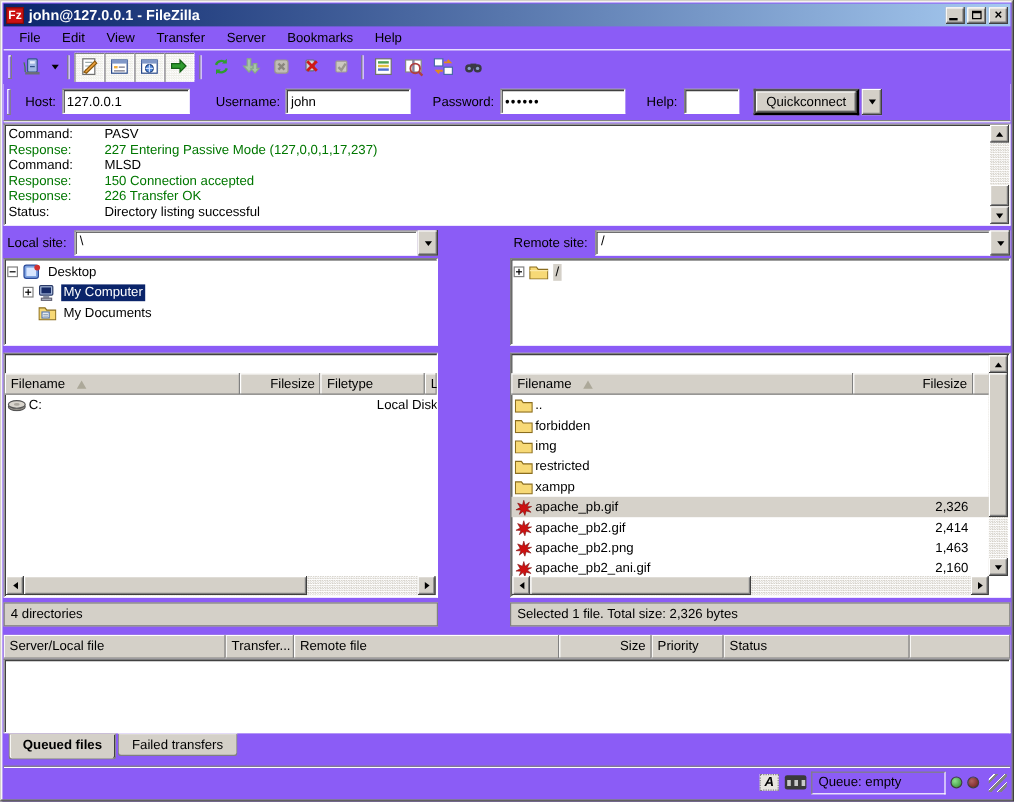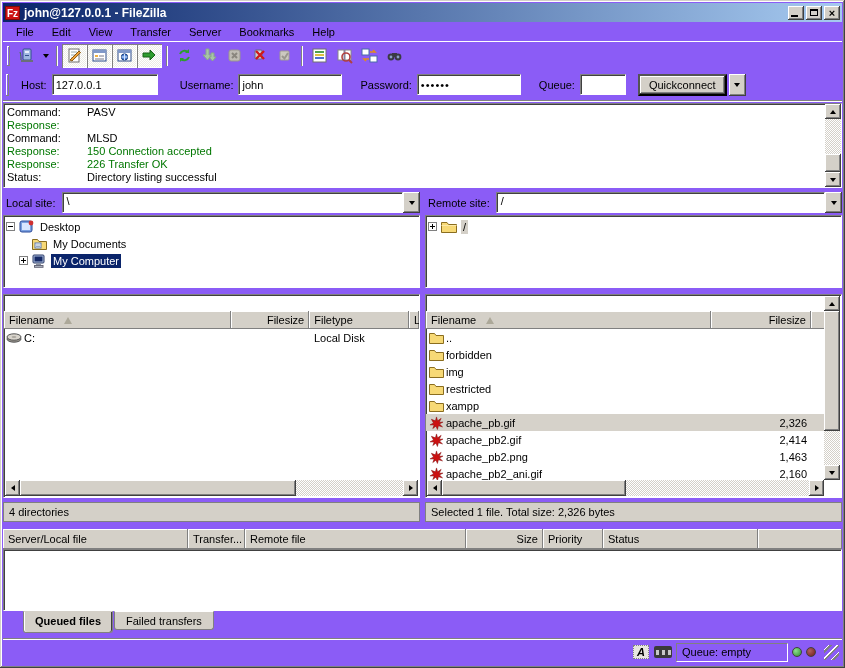--- a/index.html
+++ b/index.html
@@ -48,21 +48,21 @@
   .sb-btn{width:16px;height:15px;flex:none;display:flex;align-items:center;justify-content:center;background:#d4d0c8;box-shadow:inset -1px -1px #404040,inset 1px 1px #fff,inset -2px -2px #808080;}
   .hscroll .sb-btn{width:15px;height:16px;}
   .sb-track{flex:1;position:relative;}
   .sb-thumb{position:absolute;background:#d4d0c8;box-shadow:inset -1px -1px #404040,inset 1px 1px #fff,inset -2px -2px #808080;}
   .t-up{width:0;height:0;border-left:3px solid transparent;border-right:3px solid transparent;border-bottom:4px solid #000;}
   .t-dn{width:0;height:0;border-left:3px solid transparent;border-right:3px solid transparent;border-top:4px solid #000;}
   .t-lf{width:0;height:0;border-top:3px solid transparent;border-bottom:3px solid transparent;border-right:4px solid #000;}
   .t-rt{width:0;height:0;border-top:3px solid transparent;border-bottom:3px solid transparent;border-left:4px solid #000;}
   
   .pane{position:absolute;top:190px;height:333px;}
-  .pane.left{left:3px;width:417px;}
+  .pane.left{left:3px;width:362px;}
   .pane.right{left:425px;width:417px;}
   .site-row{position:absolute;top:2px;left:0;right:0;height:21px;display:flex;align-items:center;}
   .site-label{padding:0 6px 0 3px;flex:none;}
   .combo{flex:1;display:flex;height:21px;}
   .combo-field{flex:1;background:#fff;border:1px solid;border-color:#808080 #fff #fff #808080;box-shadow:inset 1px 1px #404040;padding:2px 4px;}
   .combo-btn{width:17px;flex:none;display:flex;align-items:center;justify-content:center;}
   .tree{position:absolute;top:25px;left:0;right:0;height:73px;background:#fff;border:1px solid;border-color:#808080 #fff #fff #808080;box-shadow:inset 1px 1px #404040;padding:2px 2px;overflow:hidden;}
   .tree-row{display:flex;align-items:center;height:17px;white-space:nowrap;}
   .expander{width:9px;height:9px;border:1px solid #808080;background:#fff;flex:none;position:relative;margin-right:4px;}
   .expander::before,.expander::after{content:"";position:absolute;background:#000;}
@@ -84,21 +84,21 @@
   .lrow.selected{background:#d6d2ca;}
   .fi{display:flex;justify-content:center;}
   .fs{text-align:right;padding-right:4px;}
   .ft{padding-left:4px;}
   .list-hscroll{position:absolute;left:1px;right:1px;bottom:1px;}
   .list-vscroll{top:1px;right:1px;bottom:17px;}
   .status-line{position:absolute;top:312px;left:0;right:0;height:20px;border:1px solid #808080;background:#d4d0c8;padding:3px 5px;white-space:nowrap;}
   
   .queue-head{position:absolute;left:3px;top:529px;right:3px;height:20px;display:flex;background:#d4d0c8;}
   .queue-body{position:absolute;left:3px;top:549px;right:3px;height:62px;background:#fff;border:1px solid;border-color:#808080 #fff #fff #808080;box-shadow:inset 1px 1px #404040;}
-  .tabs{position:absolute;left:3px;top:611px;right:3px;height:24px;display:flex;align-items:flex-start;padding-left:20px;}
+  .tabs{position:absolute;left:3px;top:611px;right:3px;height:24px;display:flex;align-items:flex-start;padding-left:4px;}
   .tab{height:19px;padding:3px 11px;background:#d4d0c8;border:1px solid #808080;border-top:1px solid #fff;border-radius:0 0 3px 3px;margin-right:1px;white-space:nowrap;}
   .tab.active{height:22px;font-weight:bold;border-top:1px solid #d4d0c8;box-shadow:1px 0 #fff inset,-1px 0 #404040 inset;}
   
   .statusbar{position:absolute;left:3px;right:3px;bottom:3px;height:27px;border-top:1px solid #808080;box-shadow:inset 0 1px #fff;display:flex;align-items:center;padding:0 3px;}
   .sb-right{margin-left:auto;display:flex;align-items:center;gap:4px;}
   .sb-ico{width:18px;height:16px;display:flex;align-items:center;justify-content:center;}
   .ascii-badge{font-style:italic;font-weight:bold;font-size:11px;border:1px dotted #808080;padding:0 3px;background:#e8e6e0;}
   .bin-badge{width:22px;height:12px;background:#3a3a3a;border-radius:2px;display:grid;grid-template-columns:repeat(3,1fr);align-items:center;justify-items:center;}
   .bin-badge i{width:3px;height:5px;background:#c8c8c8;}
   .sb-inset{width:112px;height:19px;border:1px solid;border-color:#808080 #fff #fff #808080;padding:2px 5px;white-space:nowrap;}
@@ -251,35 +251,36 @@
   </div>
 
   <div class="quickbar">
     <span class="qgrip"></span>
     <label class="qlabel">Host:</label>
     <input class="qinput sunken" style="width: 106px;" value="127.0.0.1">
     <label class="qlabel" style="margin-left:22px">Username:</label>
     <input class="qinput sunken" style="width: 104px;" value="john">
     <label class="qlabel" style="margin-left:18px">Password:</label>
     <input class="qinput sunken" style="width: 104px; letter-spacing: 1px;" value="••••••">
-    <label class="qlabel" style="margin-left:18px">Queue:</label>
+    <label class="qlabel" style="margin-left:18px">Help:</label>
     <input class="qinput sunken" style="width: 46px;" value="">
     <button class="qc-btn raised">Quickconnect</button>
     <span class="qc-drop raised">
         <i class="arr-down"></i>
       </span>
   </div>
 
   <div class="log">
     <div class="log-line">
         <span class="log-label" style="color: rgb(0, 0, 0);">Command:</span>
         <span style="color: rgb(0, 0, 0);">PASV</span>
       </div>
     <div class="log-line">
         <span class="log-label" style="color: rgb(0, 119, 0);">Response:</span>
+        <span style="color: rgb(0, 119, 0);">227 Entering Passive Mode (127,0,0,1,17,237)</span>
       </div>
     <div class="log-line">
         <span class="log-label" style="color: rgb(0, 0, 0);">Command:</span>
         <span style="color: rgb(0, 0, 0);">MLSD</span>
       </div>
     <div class="log-line">
         <span class="log-label" style="color: rgb(0, 119, 0);">Response:</span>
         <span style="color: rgb(0, 119, 0);">150 Connection accepted</span>
       </div>
     <div class="log-line">
@@ -319,41 +320,41 @@
         <span class="tree-icon">
           <svg width="15" height="14" viewBox="0 0 15 14">
               <rect x="1" y="1" width="12" height="11" rx="2" fill="#7ba0e0" stroke="#2a4a9a"></rect>
               <rect x="3" y="3" width="8" height="7" fill="#d8e6ff"></rect>
               <circle cx="12" cy="3" r="2.4" fill="#d03030"></circle>
             </svg>
         </span>
         <span class="tree-label">Desktop</span>
       </div>
       <div class="tree-row" style="padding-left:13px">
-        <span class="exp-space"></span>
-        <span class="tree-icon">
-          <svg width="15" height="13" viewBox="0 0 15 13">
-              <path d="M.5 2.5h5l1.5 2h7.5v8H.5z" fill="#f7d976" stroke="#8a6d1f"></path>
-              <rect x="3" y="6" width="6" height="5" fill="#fff" stroke="#5a7ab0"></rect>
-              <path d="M4 8h4M4 9.5h4" stroke="#9ab" fill="none"></path>
-            </svg>
-        </span>
-        <span class="tree-label">My Documents</span>
-      </div>
-      <div class="tree-row" style="padding-left:13px">
         <span class="expander plus"></span>
         <span class="tree-icon">
           <svg width="15" height="14" viewBox="0 0 15 14">
               <rect x="1" y="1" width="11" height="8" rx="1" fill="#aabcde" stroke="#2a3a66"></rect>
               <rect x="2.5" y="2.5" width="8" height="5" fill="#162a66"></rect>
               <rect x="4" y="9.5" width="5" height="2" fill="#8890a0"></rect>
               <rect x="2.5" y="11.5" width="8.5" height="1.8" fill="#b8c0cc" stroke="#667"></rect>
             </svg>
         </span>
         <span class="tree-label sel-active">My Computer</span>
+      </div>
+      <div class="tree-row" style="padding-left:13px">
+        <span class="exp-space"></span>
+        <span class="tree-icon">
+          <svg width="15" height="13" viewBox="0 0 15 13">
+              <path d="M.5 2.5h5l1.5 2h7.5v8H.5z" fill="#f7d976" stroke="#8a6d1f"></path>
+              <rect x="3" y="6" width="6" height="5" fill="#fff" stroke="#5a7ab0"></rect>
+              <path d="M4 8h4M4 9.5h4" stroke="#9ab" fill="none"></path>
+            </svg>
+        </span>
+        <span class="tree-label">My Documents</span>
       </div>
     </div>
     <div class="listview">
       <div class="lhead">
         <span class="hcell" style="width:228px">
             <span>Filename</span>
             <i class="sort-asc"></i>
           </span>
         <span class="hcell num" style="width:78px">
             <span>Filesize</span>

